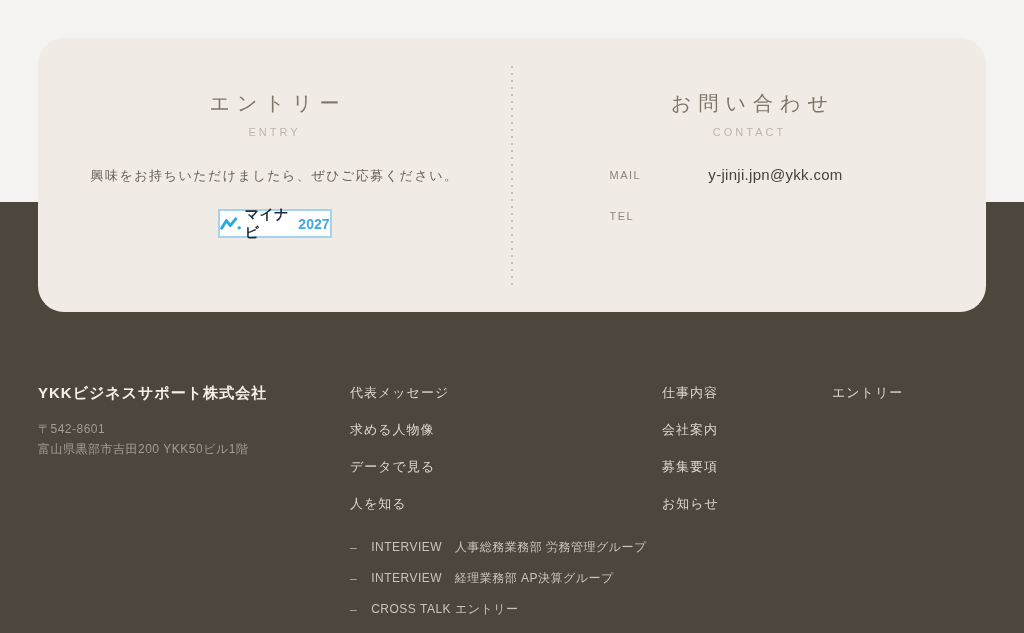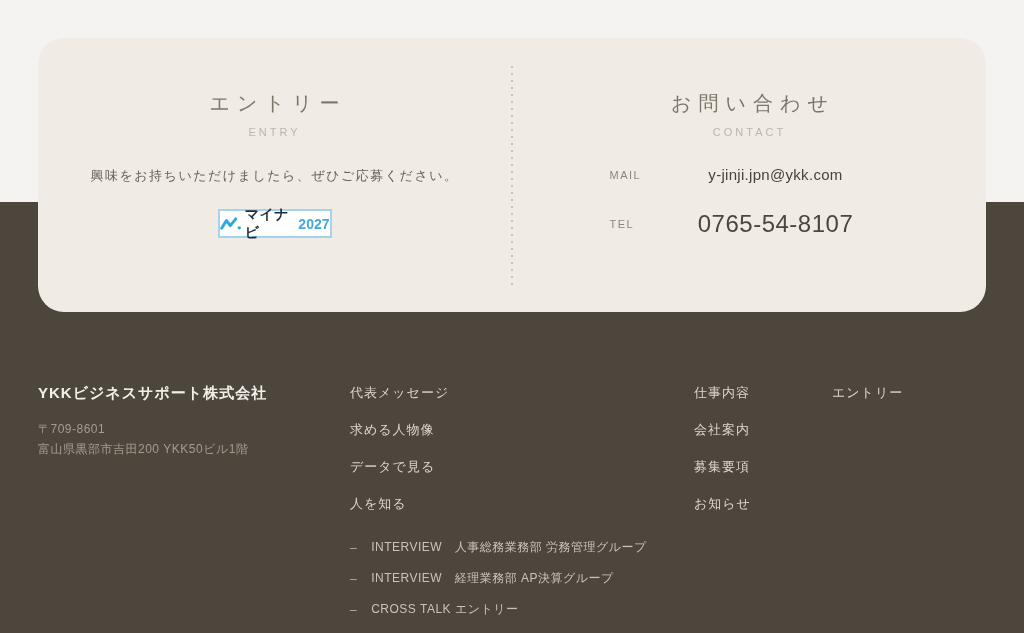--- a/index.html
+++ b/index.html
@@ -32,21 +32,21 @@
   .hours-pill { margin-top:13px; background:#ffffff; border-radius:16px; padding:8px 19px;
                 font-size:12px; color:#5a544c; letter-spacing:0.5px; }
 
   
   .f-company-block { position:absolute; left:38px; top:384px; }
   .f-company { font-size:15px; font-weight:bold; color:#f2efe9; letter-spacing:1px; }
   .f-address { margin-top:16px; font-size:12px; line-height:20px; color:#a49c90; letter-spacing:0.5px; }
 
   .f-col { position:absolute; display:flex; flex-direction:column; }
   .f-col1 { left:350px; top:384px; }
-  .f-col2 { left:694px; top:384px; }
+  .f-col2 { left:662px; top:384px; }
   .f-col3 { left:832px; top:384px; }
   .f-link { display:block; font-size:13px; color:#ddd7cf; letter-spacing:1px; text-decoration:none;
             margin-bottom:19px; cursor:pointer; }
   .f-sub-list { margin-top:7px; }
   .f-sub { display:flex; align-items:center; font-size:12px; color:#c9c3ba; letter-spacing:0.5px;
            text-decoration:none; margin-bottom:14px; cursor:pointer; }
   .f-sub .dash { margin-right:14px; color:#b4ada2; }
 </style>
 </head>
 <body>
@@ -76,31 +76,30 @@
     <div class="card-col">
       <h2 class="sec-title">お問い合わせ</h2>
       <div class="sec-sub">CONTACT</div>
       <div class="contact-rows">
         <div class="crow">
           <span class="clabel">MAIL</span>
           <a class="cvalue email">y-jinji.jpn@ykk.com</a>
         </div>
         <div class="crow">
           <span class="clabel">TEL</span>
-          <a class="cvalue phone">0765-54-8107</a>
         </div>
       </div>
     </div>
   </section>
 
   <footer>
     <div class="f-company-block">
       <div class="f-company">YKKビジネスサポート株式会社</div>
       <div class="f-address">
-        <span>〒709-8601</span><br>
+        <span>〒542-8601</span><br>
         <span>富山県黒部市吉田200 YKK50ビル1階</span>
       </div>
     </div>
 
     <nav class="f-col f-col1">
       <a class="f-link">代表メッセージ</a>
       <a class="f-link">求める人物像</a>
       <a class="f-link">データで見る</a>
       <a class="f-link">人を知る</a>
       <div class="f-sub-list">

